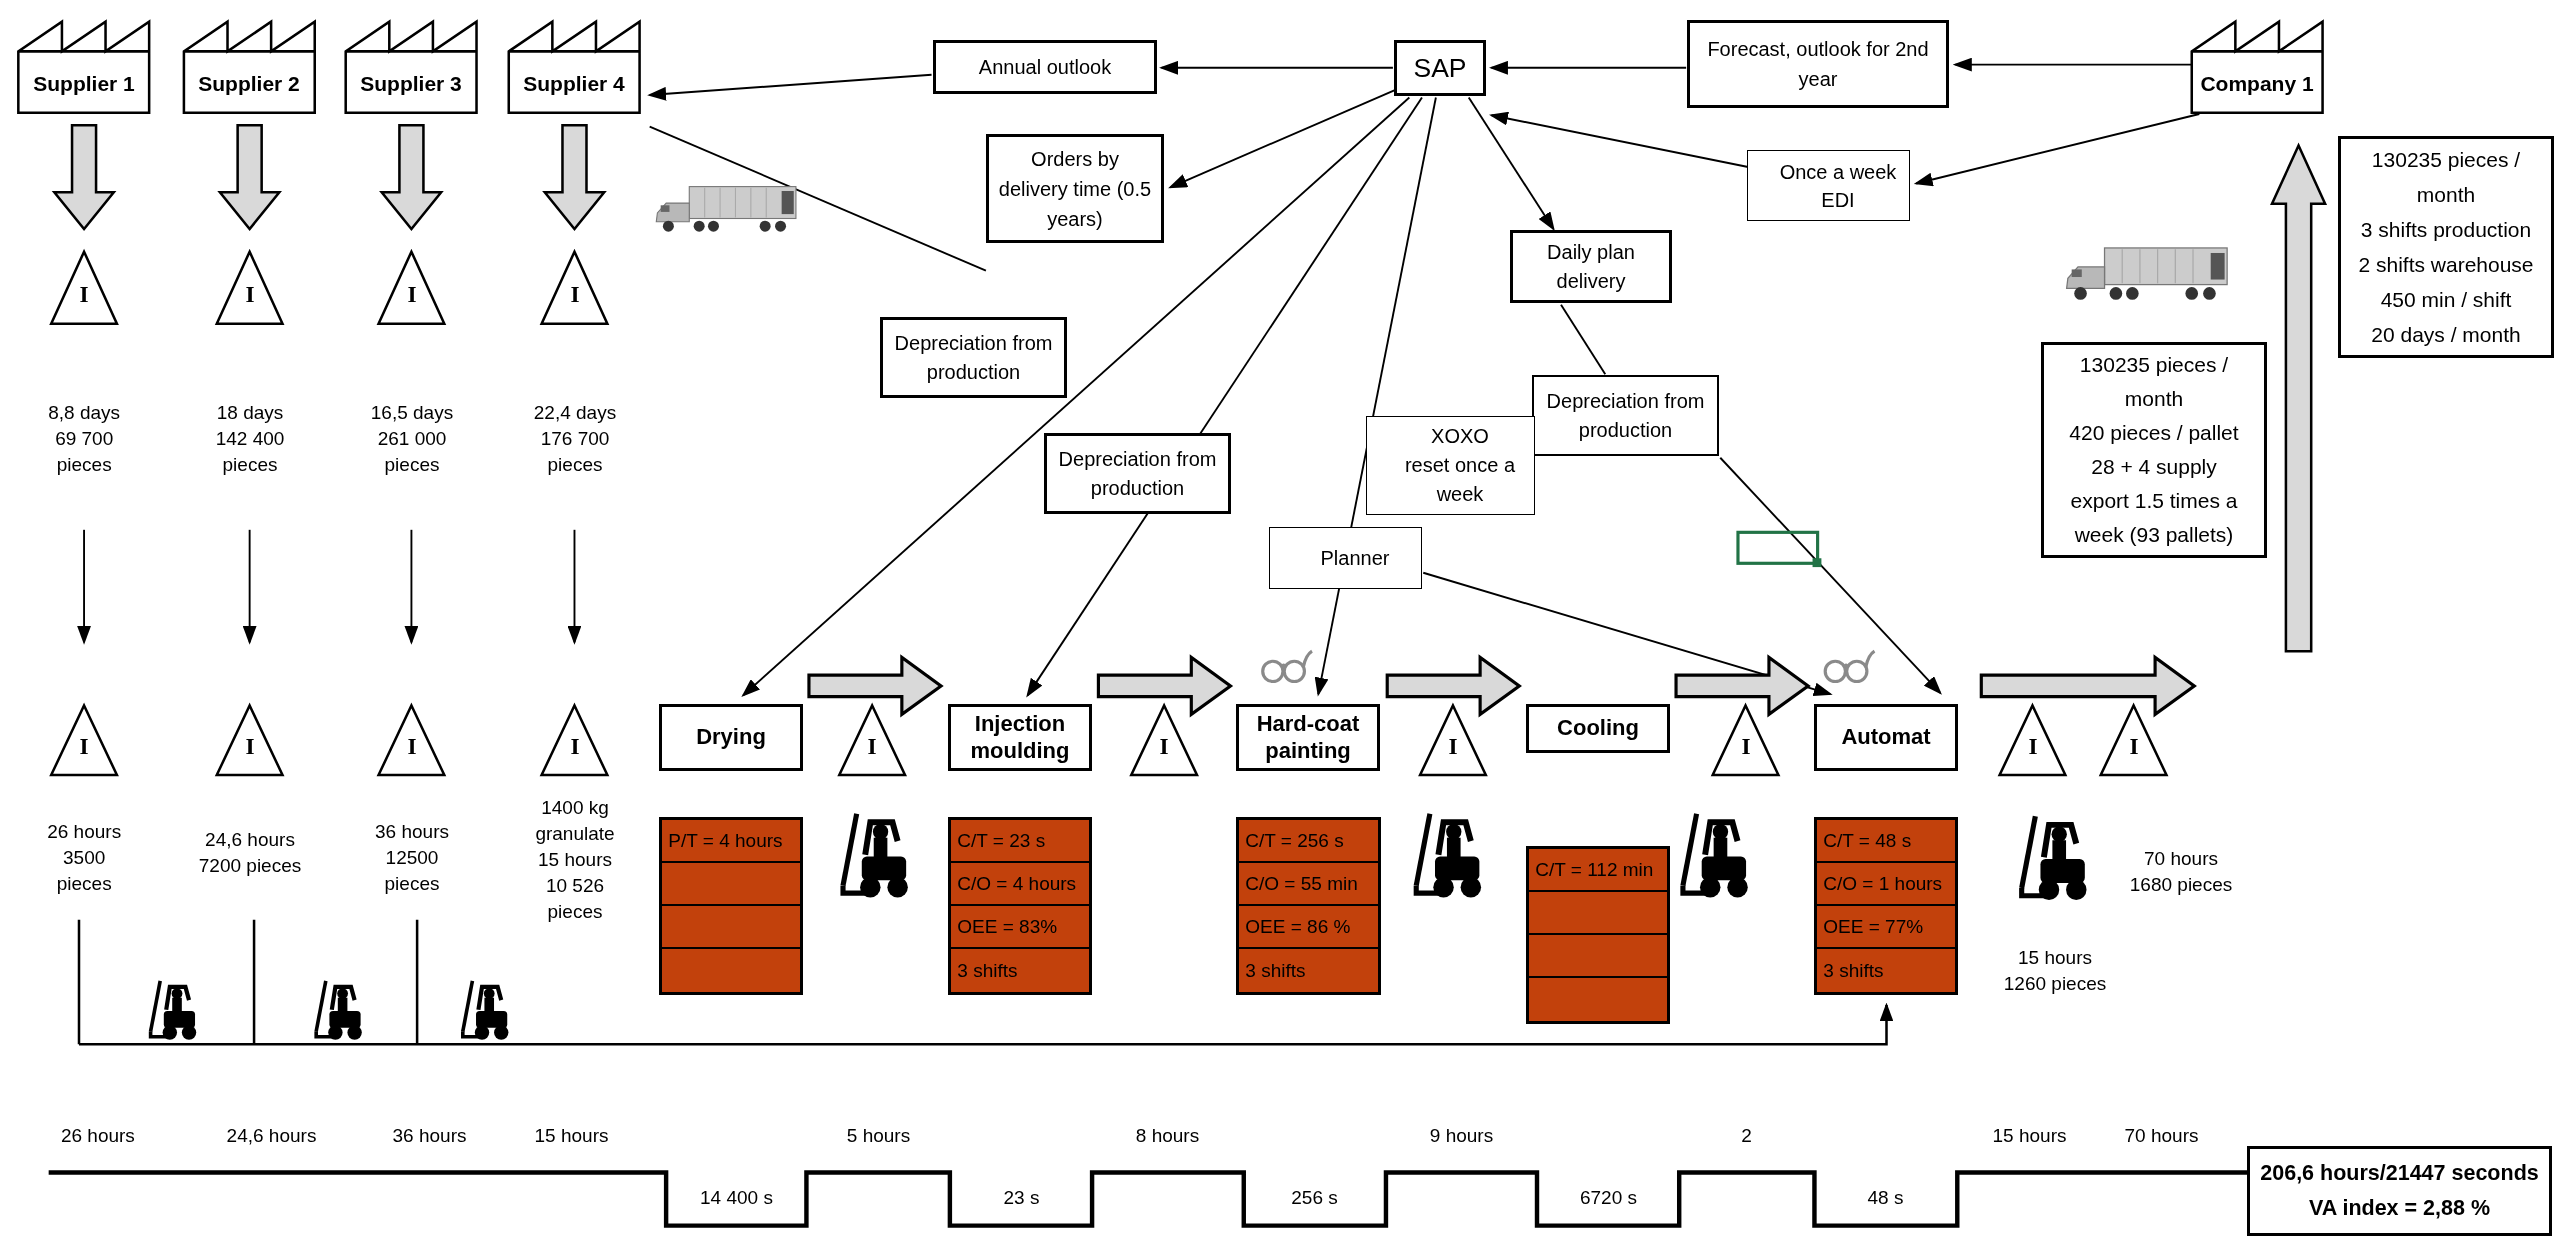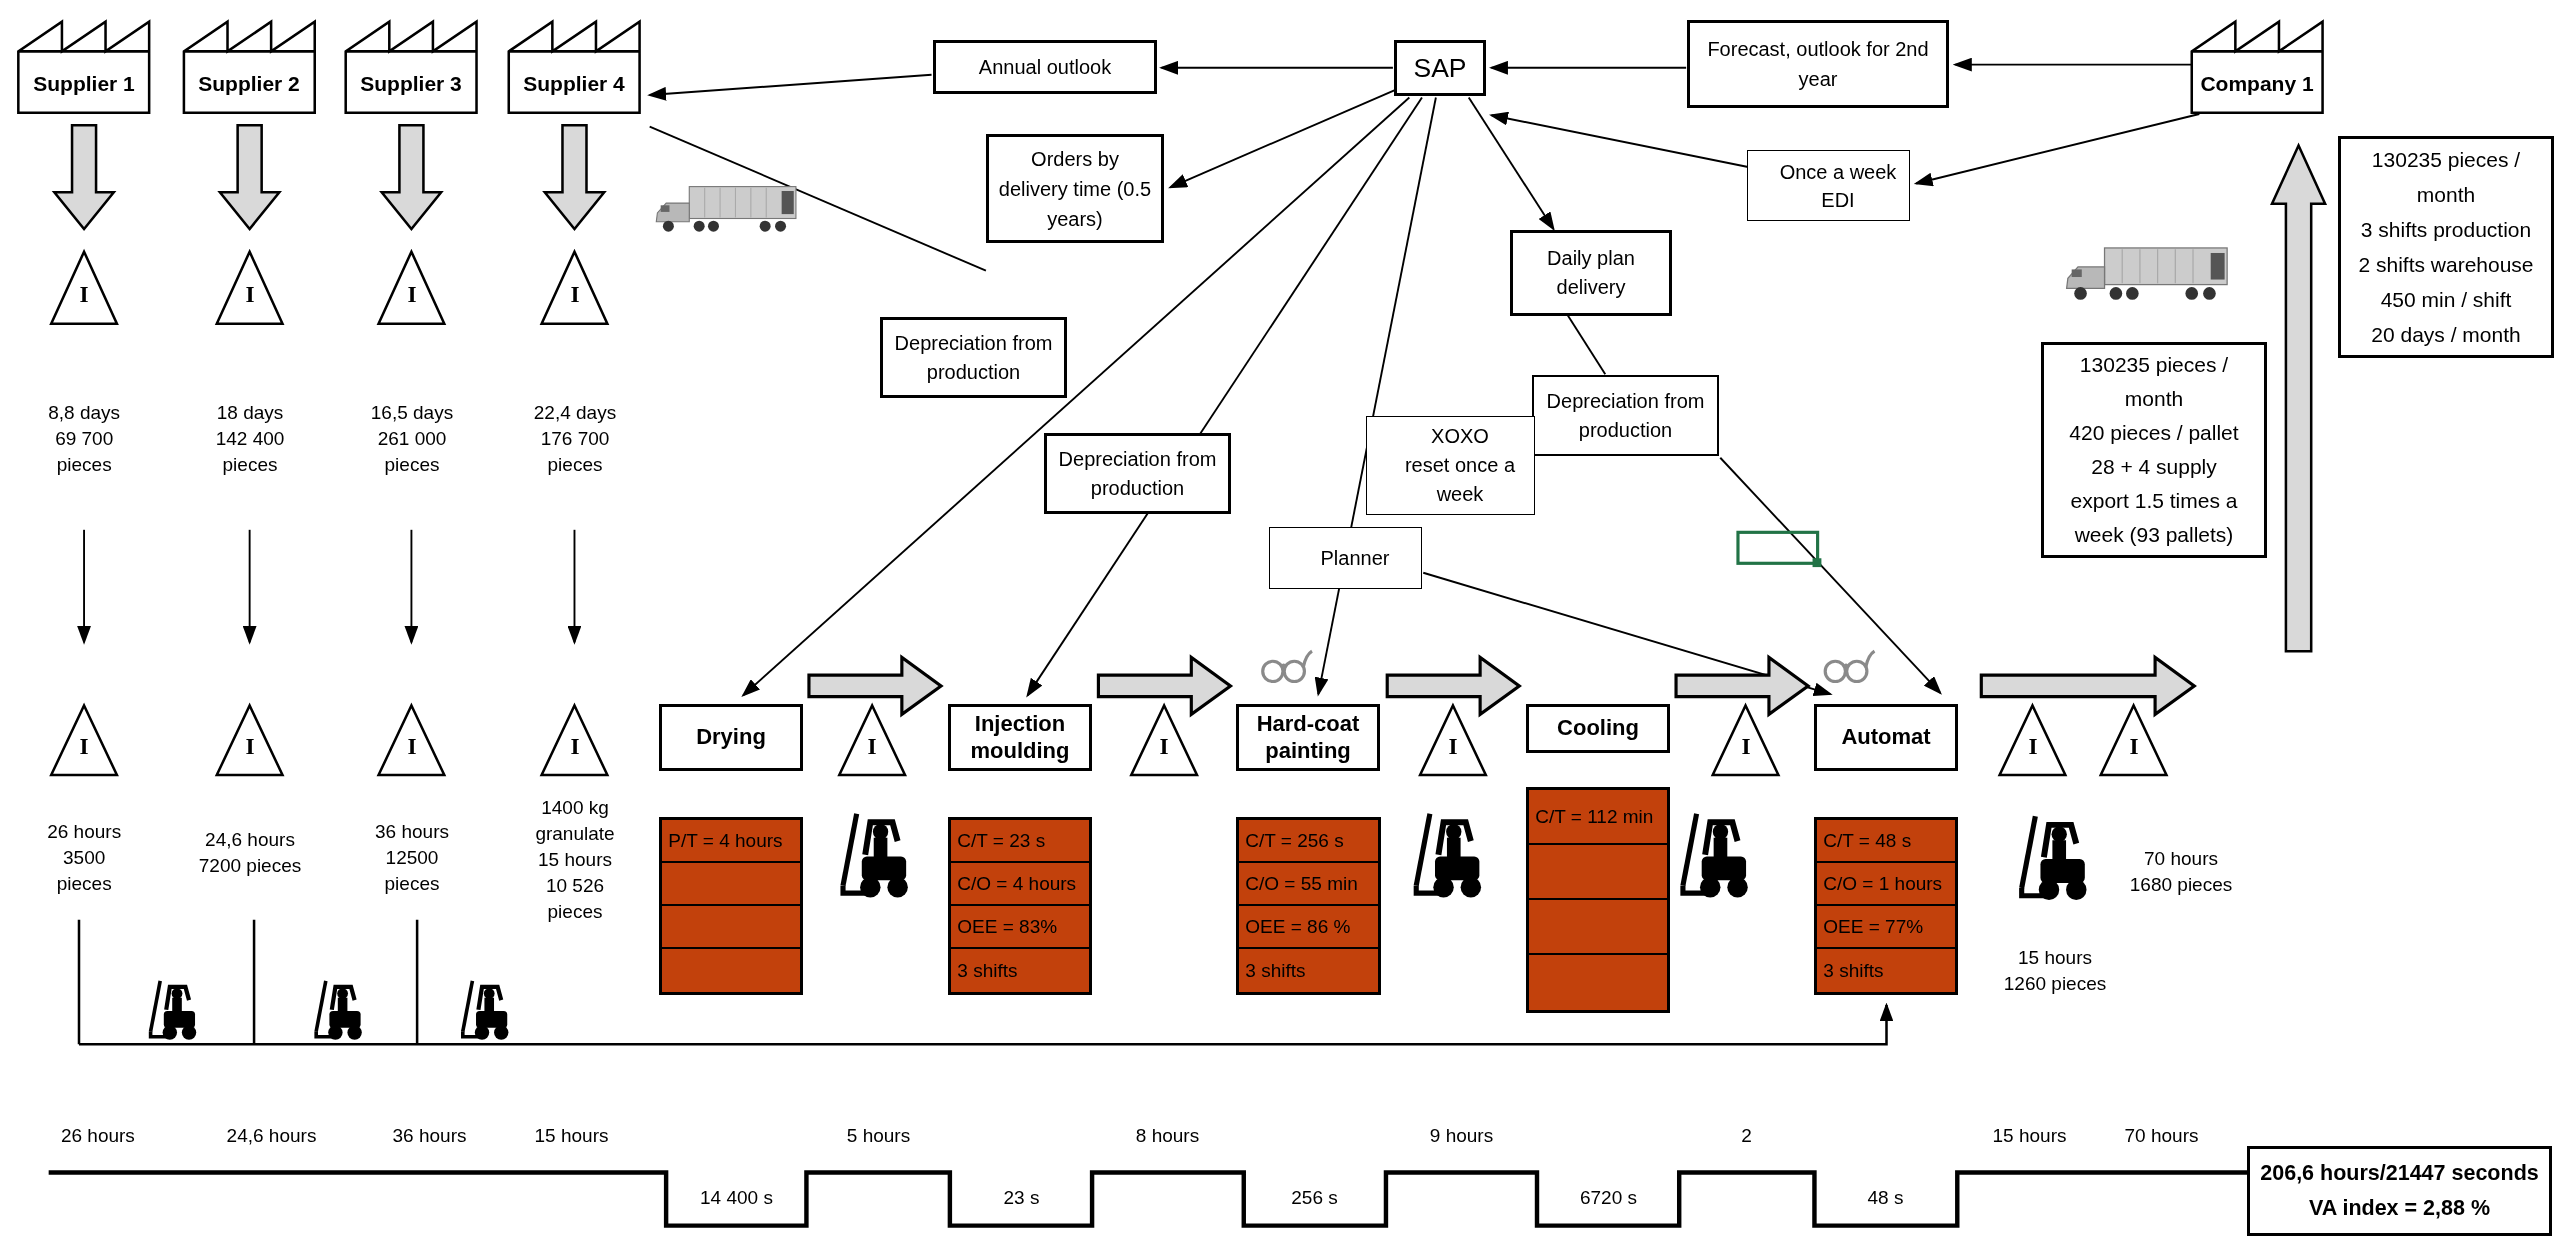--- a/index.html
+++ b/index.html
@@ -261,21 +261,21 @@
 </div>
 <div class="box" style="left:1394px;top:40px;width:92px;height:56px;font-size:26.5px">SAP</div>
 <div class="box" style="left:1687px;top:20px;width:262px;height:88px;line-height:30px">
   <div>Forecast, outlook for 2nd</div>
   <div>year</div>
 </div>
 <div class="box thin" style="left:1747px;top:150px;width:163px;height:71px;line-height:28px">
   <div>Once a week</div>
   <div>EDI</div>
 </div>
-<div class="box" style="left:1510px;top:230px;width:162px;height:86px;line-height:29px">
+<div class="box" style="left:1510px;top:230px;width:162px;height:73px;line-height:29px">
   <div>Daily plan</div>
   <div>delivery</div>
 </div>
 <div class="box" style="left:880px;top:317px;width:187px;height:81px;line-height:29px">
   <div>Depreciation from</div>
   <div>production</div>
 </div>
 <div class="box" style="left:1044px;top:433px;width:187px;height:81px;line-height:29px">
   <div>Depreciation from</div>
   <div>production</div>
@@ -324,21 +324,21 @@
   <div>C/O = 4 hours</div>
   <div>OEE = 83%</div>
   <div>3 shifts</div>
 </div>
 <div class="data" style="left:1236px;top:817px;width:145px;height:178px">
   <div>C/T = 256 s</div>
   <div>C/O = 55 min</div>
   <div>OEE = 86 %</div>
   <div>3 shifts</div>
 </div>
-<div class="data" style="left:1526px;top:787px;width:144px;height:226px">
+<div class="data" style="left:1526px;top:846px;width:144px;height:178px">
   <div>C/T = 112 min</div>
   <div></div>
   <div></div>
   <div></div>
 </div>
 <div class="data" style="left:1814px;top:817px;width:144px;height:178px">
   <div>C/T = 48 s</div>
   <div>C/O = 1 hours</div>
   <div>OEE = 77%</div>
   <div>3 shifts</div>

